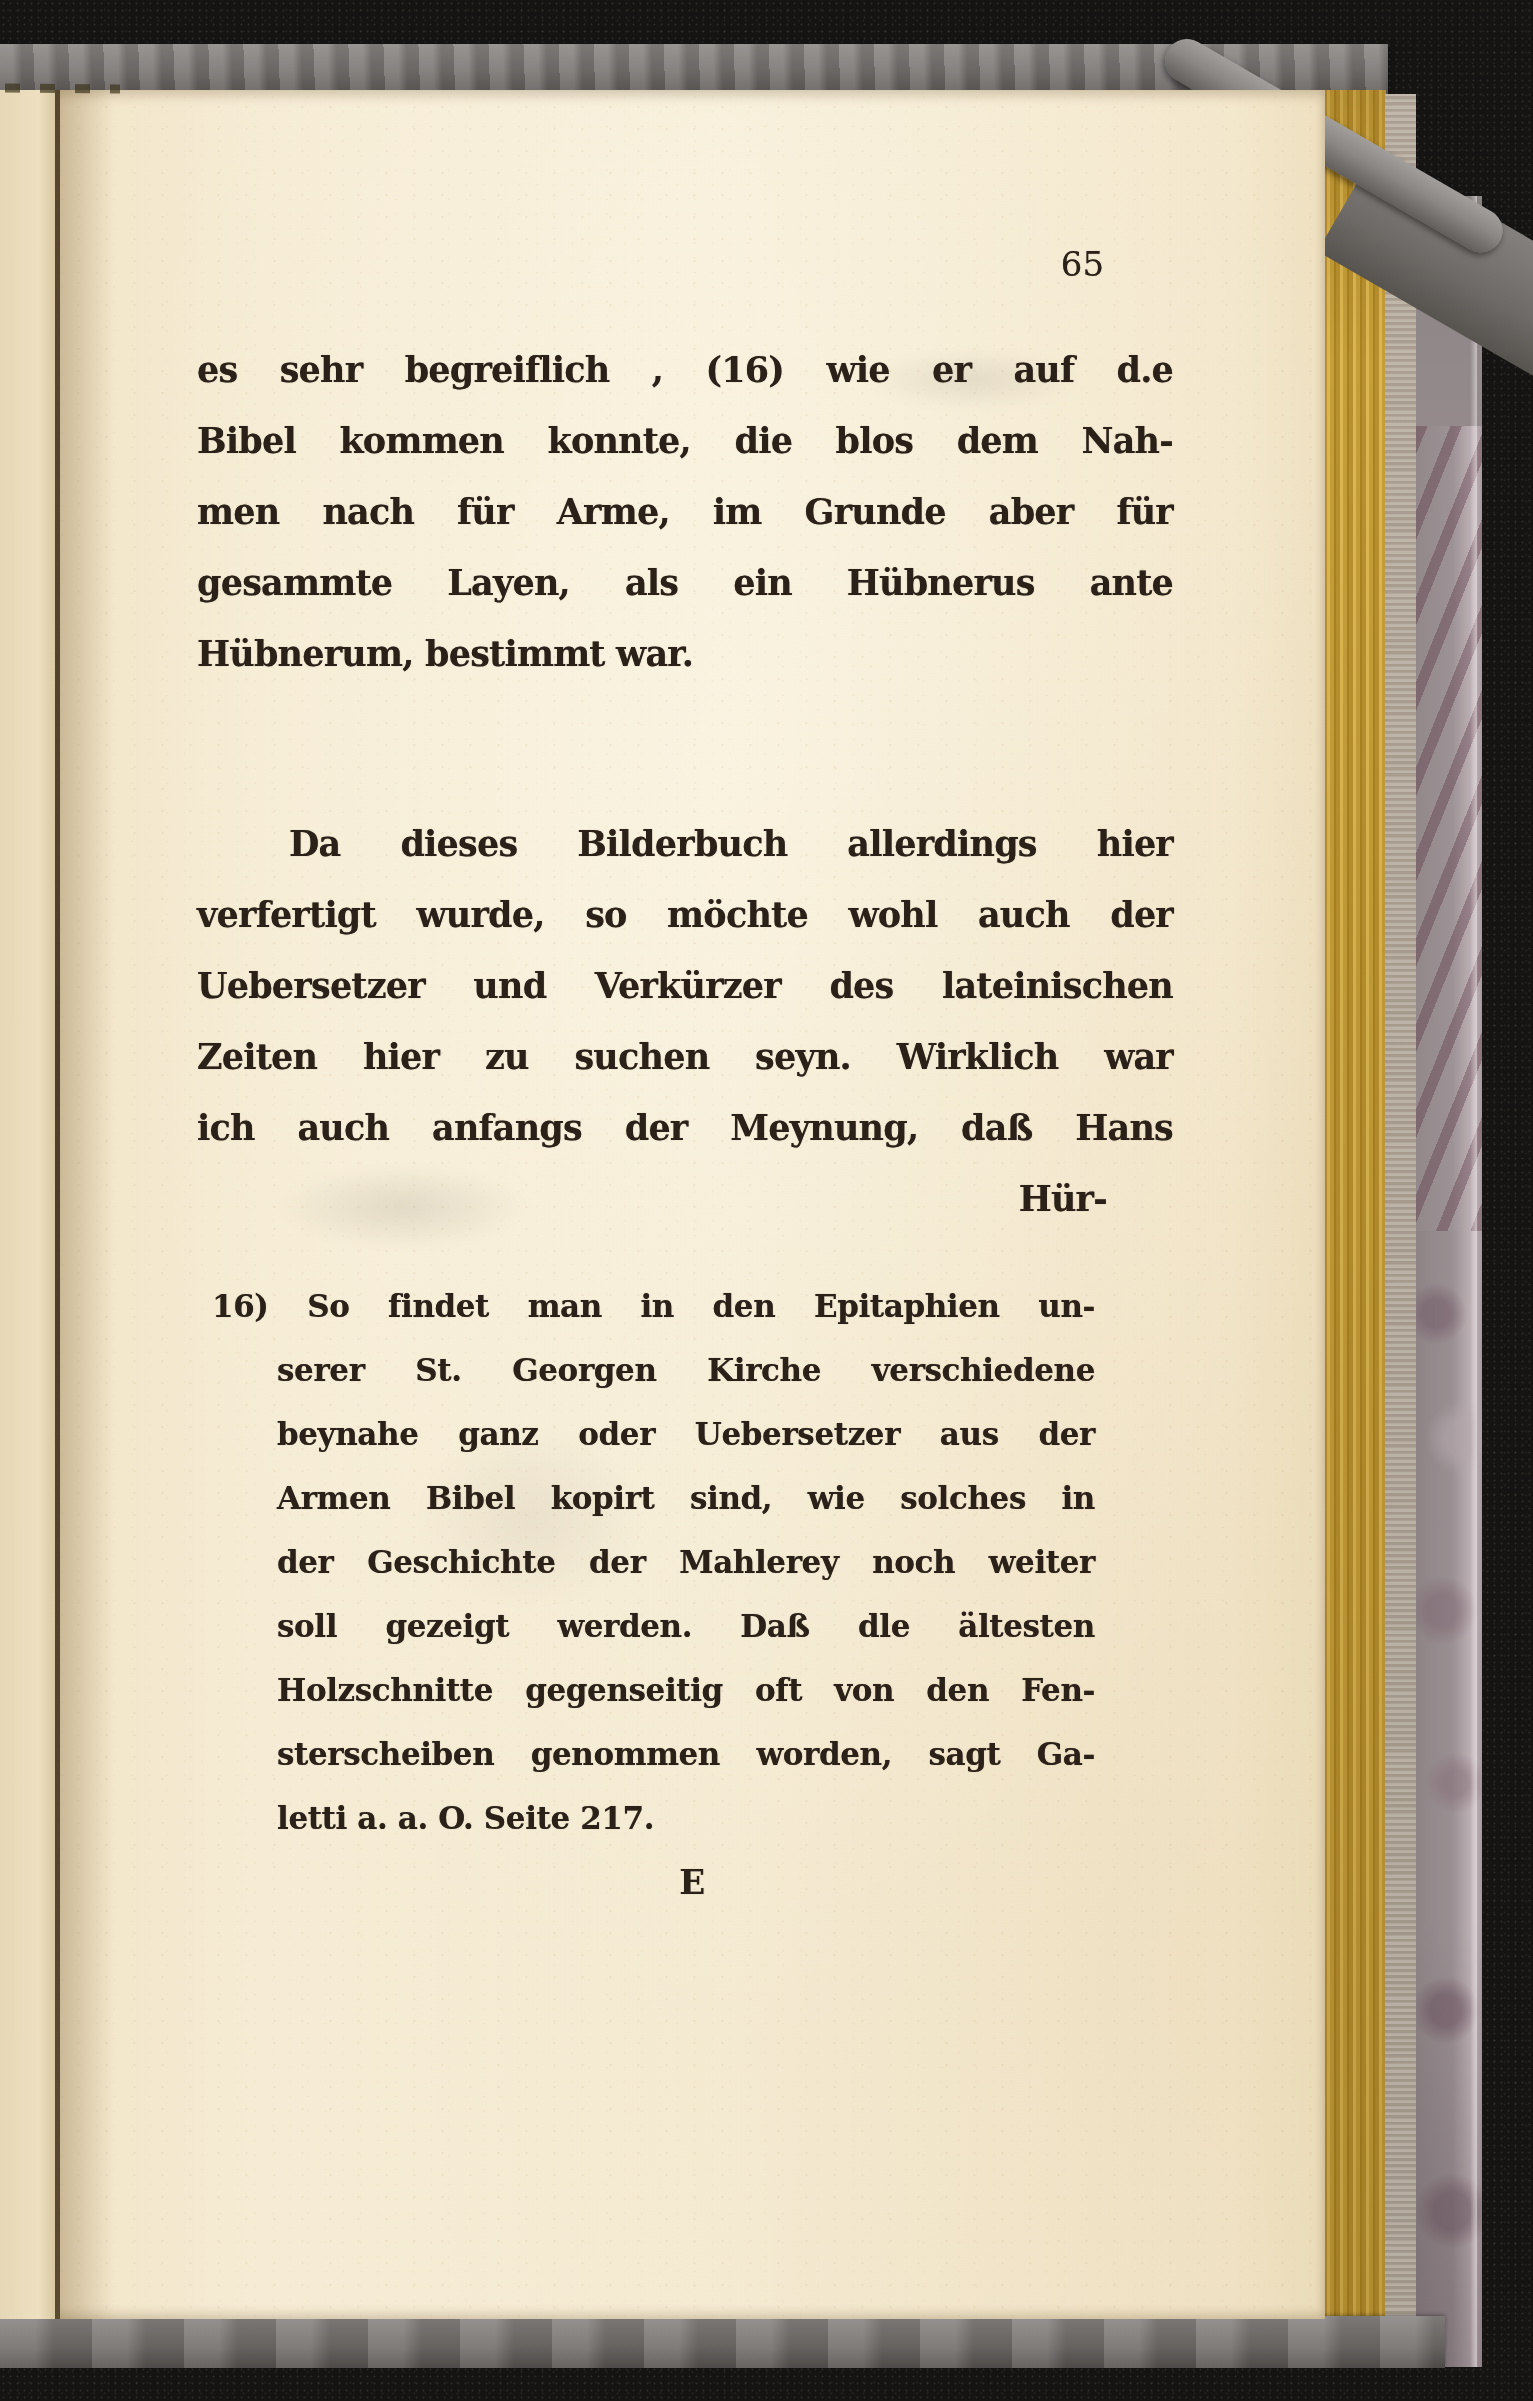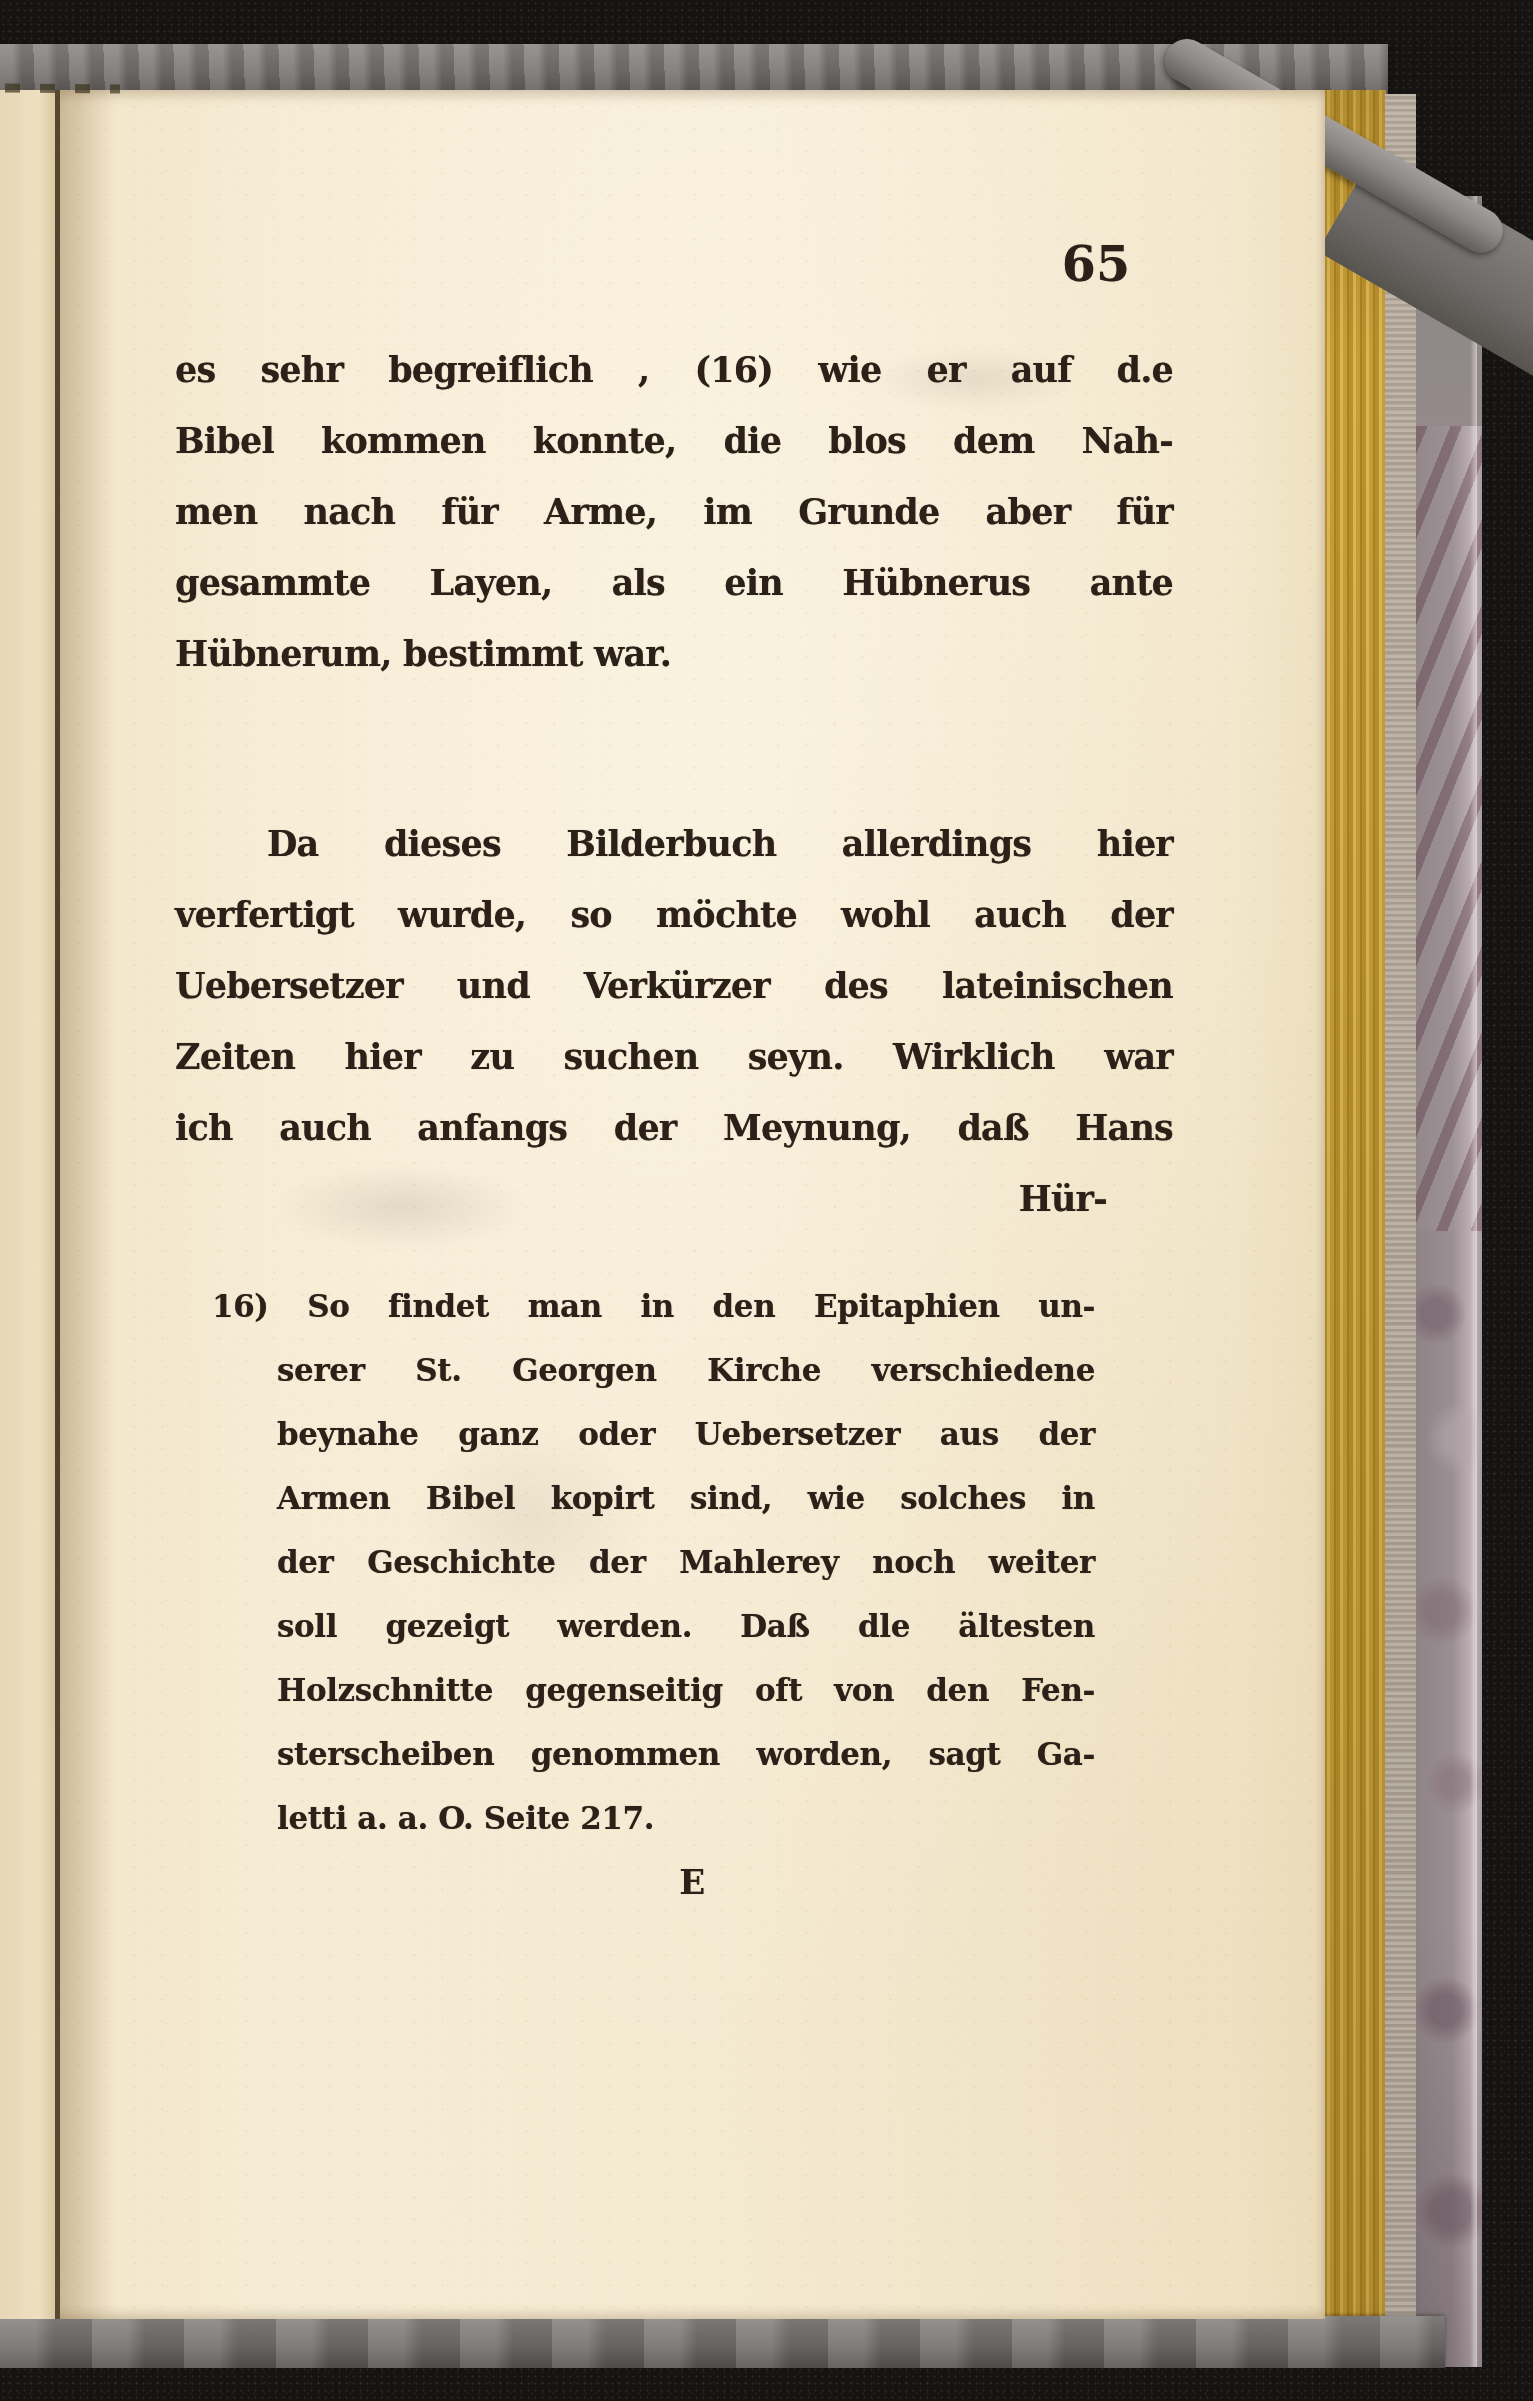--- a/index.html
+++ b/index.html
@@ -112,27 +112,27 @@
   .ghost{filter:blur(4.6px);opacity:.5;}
   .g1{left:866px;top:349px;width:215px;height:61px;
     background:radial-gradient(ellipse at center, rgba(120,112,100,.30), transparent 70%);}
   .g2{left:276px;top:1165px;width:253px;height:84px;
     background:radial-gradient(ellipse at center, rgba(115,108,96,.33), transparent 70%);}
   .g3{left:414px;top:1426px;width:230px;height:184px;
     background:radial-gradient(ellipse at center, rgba(130,120,105,.22), transparent 70%);}
 
   
   .ink{color:#2b2118;text-shadow:0 0 0.8px rgba(43,33,24,.55);}
-  .pagenum{left:1035px;top:235px;width:95px;text-align:right;
-    font-size:49px;font-weight:bold;line-height:58px;}
+  .pagenum{left:1035px;top:235px;width:95px;text-align:center;
+    font-size:34px;font-weight:normal;line-height:58px;}
   .mainblock{left:175px;width:998px;font-size:35px;font-weight:bold;
     letter-spacing:-0.8px;}
   .p1{top:334px;}
   .p2{top:808px;}
-  .mainblock .ln{line-height:71px;white-space:nowrap;}
+  .mainblock .ln{line-height:71px;white-space:nowrap;margin-left:22px;}
   .jl{text-align:justify;text-align-last:justify;white-space:normal !important;}
   .indent{text-indent:92px;}
   .catchword{line-height:71px;text-align:right;padding-right:66px;}
   .fnblock{left:212px;top:1274px;width:883px;font-size:31px;font-weight:bold;
     letter-spacing:-0.4px;}
   .fnblock .ln{line-height:64px;}
   .fn-cont{margin-left:65px;}
   .sig{line-height:64px;text-align:center;padding-left:77px;font-size:34px;}
 </style>
 </head>

